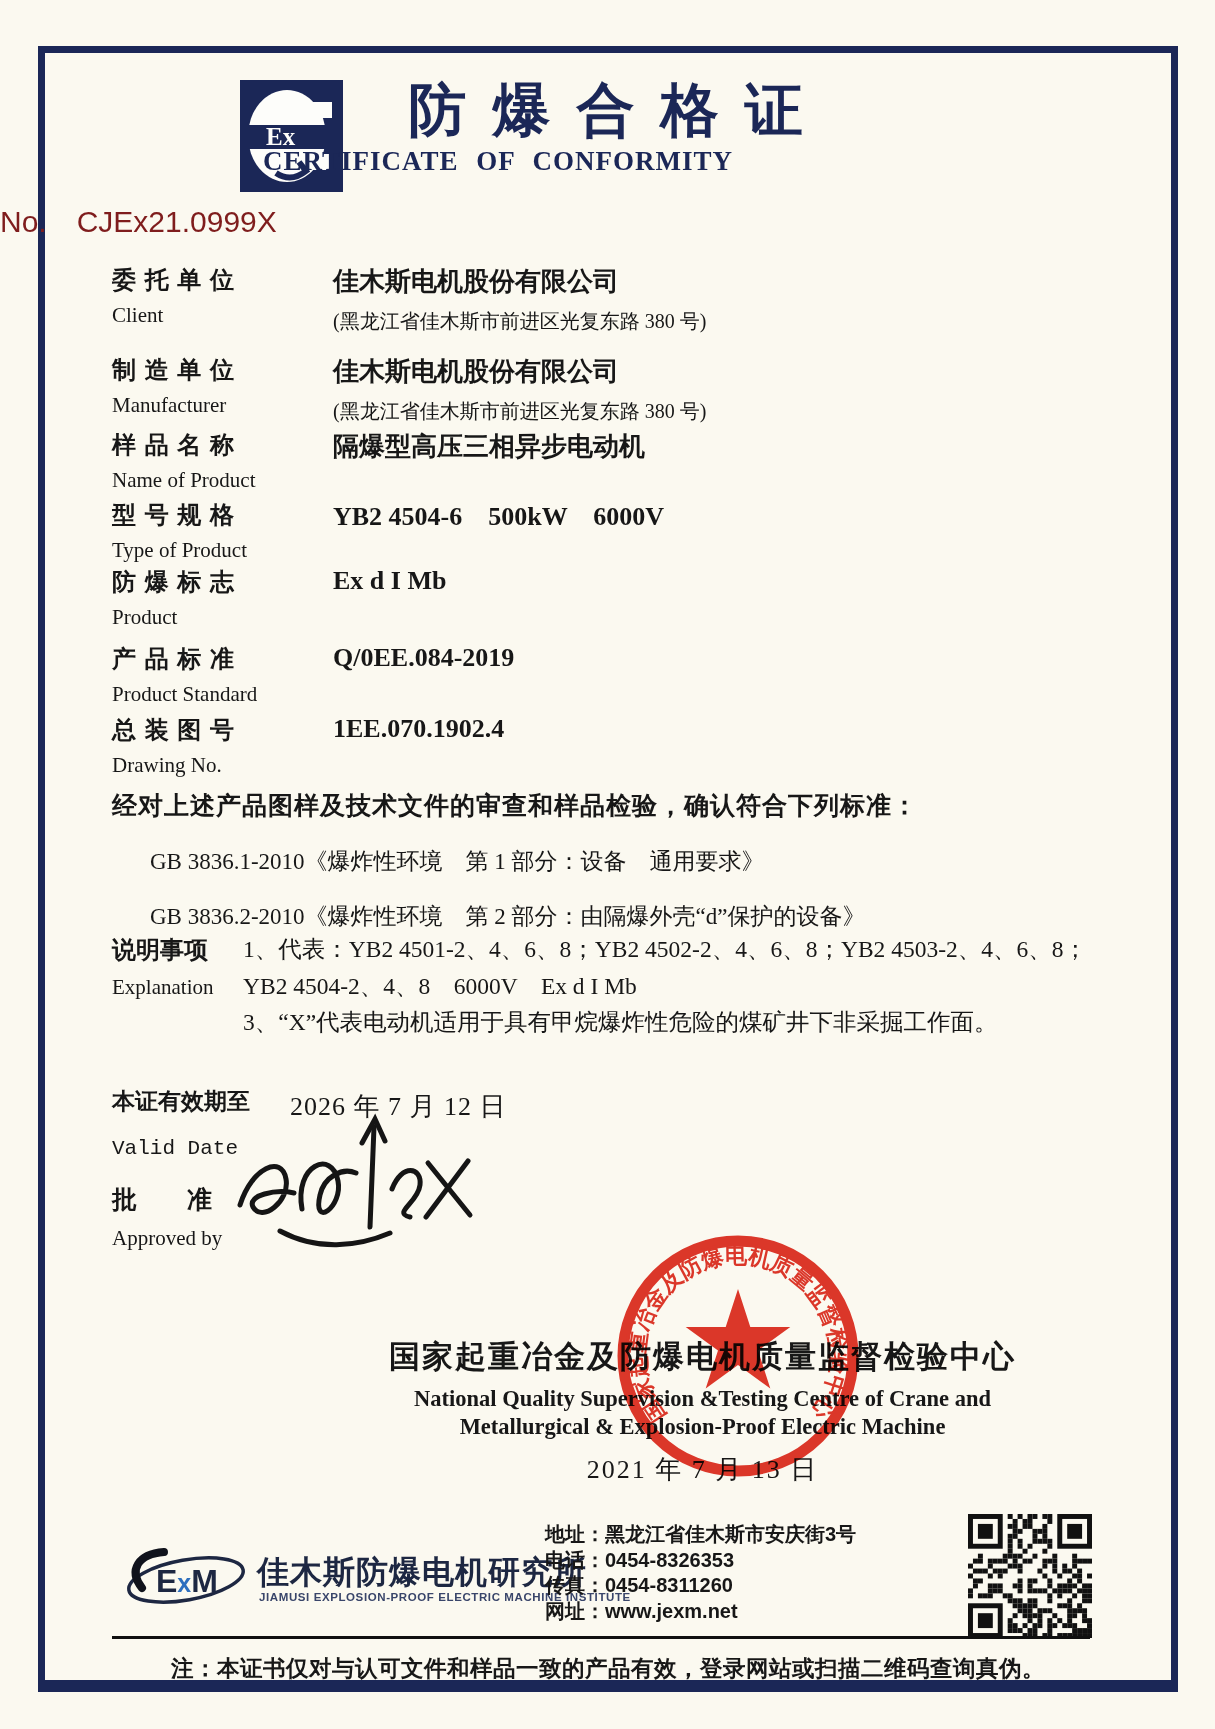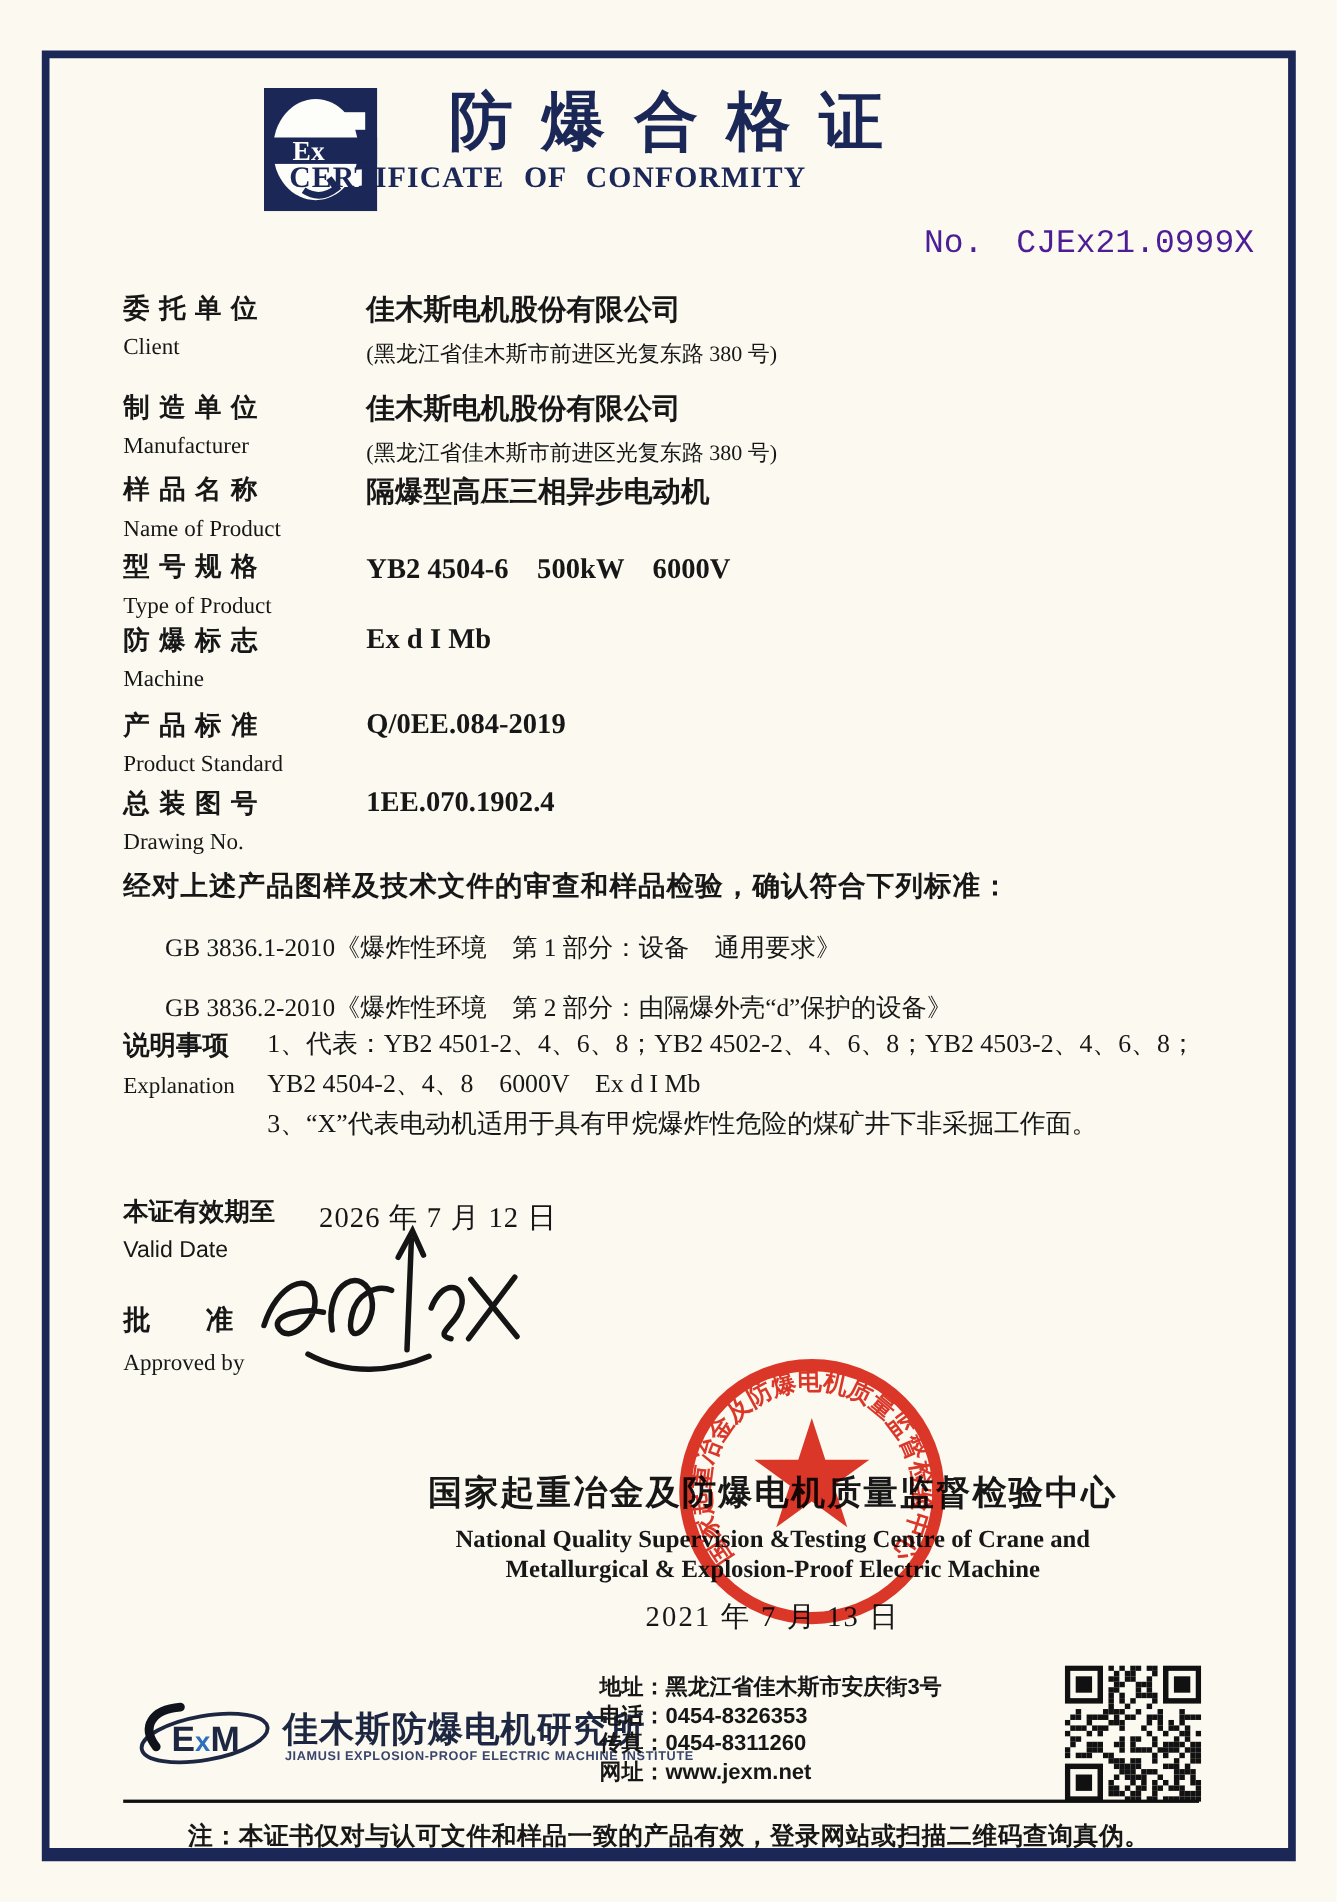--- a/index.html
+++ b/index.html
@@ -18,22 +18,22 @@
   .title-cn{
     position:absolute;left:38px;top:72px;width:1140px;text-align:center;
     font-size:58px;font-weight:bold;color:#1b2757;letter-spacing:5px;
   }
   .title-en{
     position:absolute;left:38px;top:146px;width:920px;text-align:center;
     font-family:"Liberation Serif",serif;font-weight:bold;font-size:27px;
     color:#1b2757;letter-spacing:1px;word-spacing:10px;
   }
   .cert-no{
-    position:absolute;left:0;top:205px;width:1140px;text-align:right;
-    font-family:Liberation Mono, monospace;font-size:30px;color:#4c1d95;
+    position:absolute;left:0;top:205px;width:1140px;text-align:left;
+    font-family:Liberation Sans, sans-serif;font-size:30px;color:#7f1d1d;
   }
   .cert-no .no-label{margin-right:30px;}
   
   .frow{position:absolute;left:0;width:1215px;height:70px;}
   .frow .lab{position:absolute;left:112px;top:0;}
   .lab-cn{font-size:24px;font-weight:bold;letter-spacing:1px;}
   .lab-en{font-family:"Liberation Serif",serif;font-size:21px;margin-top:7px;}
   .frow .val{position:absolute;left:333px;top:0;width:790px;}
   .val-main{font-family:"Liberation Serif",serif;font-weight:bold;font-size:26px;}
   .val-sub{font-family:"Liberation Serif",serif;font-size:20px;margin-top:9px;}
@@ -47,21 +47,21 @@
   .expl-label{position:absolute;left:112px;top:934px;}
   .expl-cn{font-size:24px;font-weight:bold;}
   .expl-en{font-family:"Liberation Serif",serif;font-size:21px;margin-top:9px;}
   .expl-items{
     position:absolute;left:243px;top:931px;width:880px;
     font-family:"Liberation Serif",serif;font-size:23.5px;line-height:36.5px;
   }
   
   .valid-label{position:absolute;left:112px;top:1086px;}
   .valid-cn{font-size:23px;font-weight:bold;}
-  .valid-en{font-family:Liberation Sans, sans-serif;font-size:21px;margin-top:8px;}
+  .valid-en{font-family:Liberation Mono, monospace;font-size:21px;margin-top:20px;}
   .valid-value{
     position:absolute;left:290px;top:1089px;
     font-family:"Liberation Serif",serif;font-size:26px;letter-spacing:1px;
   }
   .appr-label{position:absolute;left:112px;top:1183px;}
   .appr-cn{font-size:25px;font-weight:bold;}
   .appr-en{font-family:"Liberation Serif",serif;font-size:21px;margin-top:10px;}
   .signature{position:absolute;left:222px;top:1105px;width:280px;height:165px;}
   
   .issuer{position:absolute;left:230px;top:1336px;width:945px;text-align:center;}
@@ -136,21 +136,21 @@
     <div class="lab-cn">型 号 规 格</div>
     <div class="lab-en">Type of Product</div>
   </div>
   <div class="val">
     <div class="val-main">YB2 4504-6　500kW　6000V</div>
   </div>
 </div>
 <div class="frow" style="top:566px">
   <div class="lab">
     <div class="lab-cn">防 爆 标 志</div>
-    <div class="lab-en">Machine</div>
+    <div class="lab-en">Product</div>
   </div>
   <div class="val">
     <div class="val-main">Ex d I Mb</div>
   </div>
 </div>
 <div class="frow" style="top:643px">
   <div class="lab">
     <div class="lab-cn">产 品 标 准</div>
     <div class="lab-en">Product Standard</div>
   </div>

